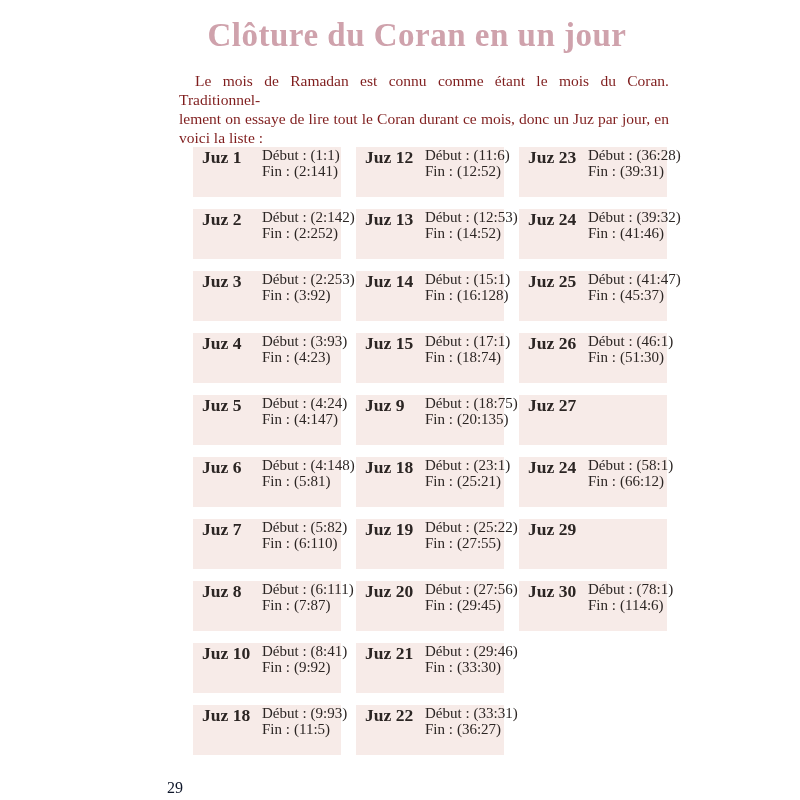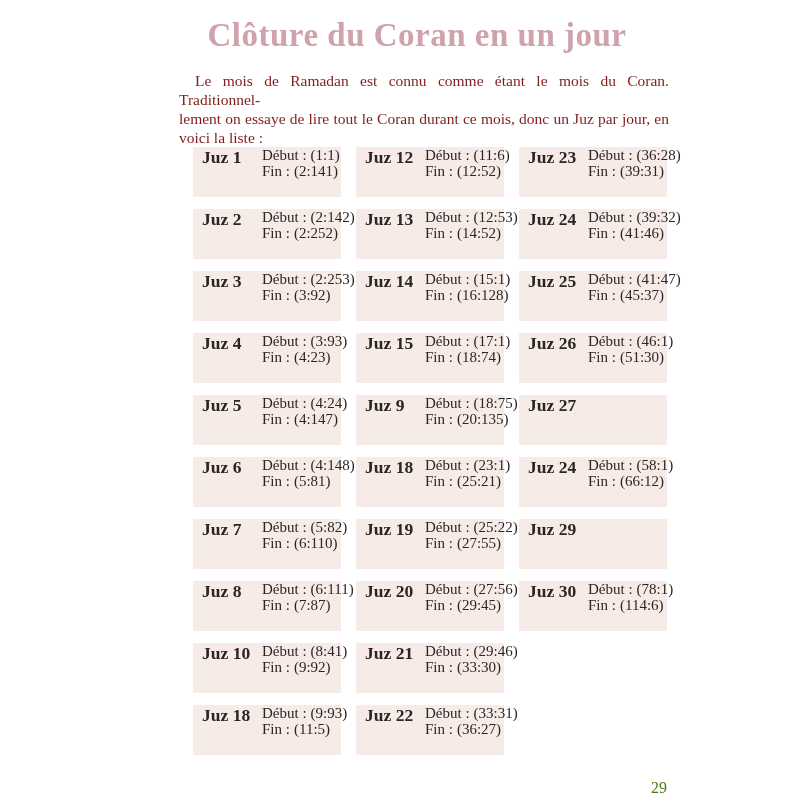--- a/index.html
+++ b/index.html
@@ -31,21 +31,21 @@
     background:#f7ebe8; display:flex; align-items:flex-start;
   }
   .jlabel {
     flex:0 0 auto; padding-left:9px; min-width:52px;
     font-weight:bold; font-size:17.5px; white-space:nowrap;
   }
   .jrange {
     padding-left:8px; font-size:15px; line-height:16px; white-space:nowrap;
   }
   .rlabel { margin-right:4px; }
-  .pagenum { margin-top:24px; text-align:right; font-size:16px; color:#4d7c0f; }
+  .pagenum { margin-top:24px; text-align:left; font-size:16px; color:#0f172a; }
 </style>
 </head>
 <body>
 
 <div class="content">
 
   <div class="title">Clôture du Coran en un jour</div>
 
   <div class="intro">
     <div class="intro-line first">Le mois de Ramadan est connu comme étant le mois du Coran. Traditionnel-</div>

